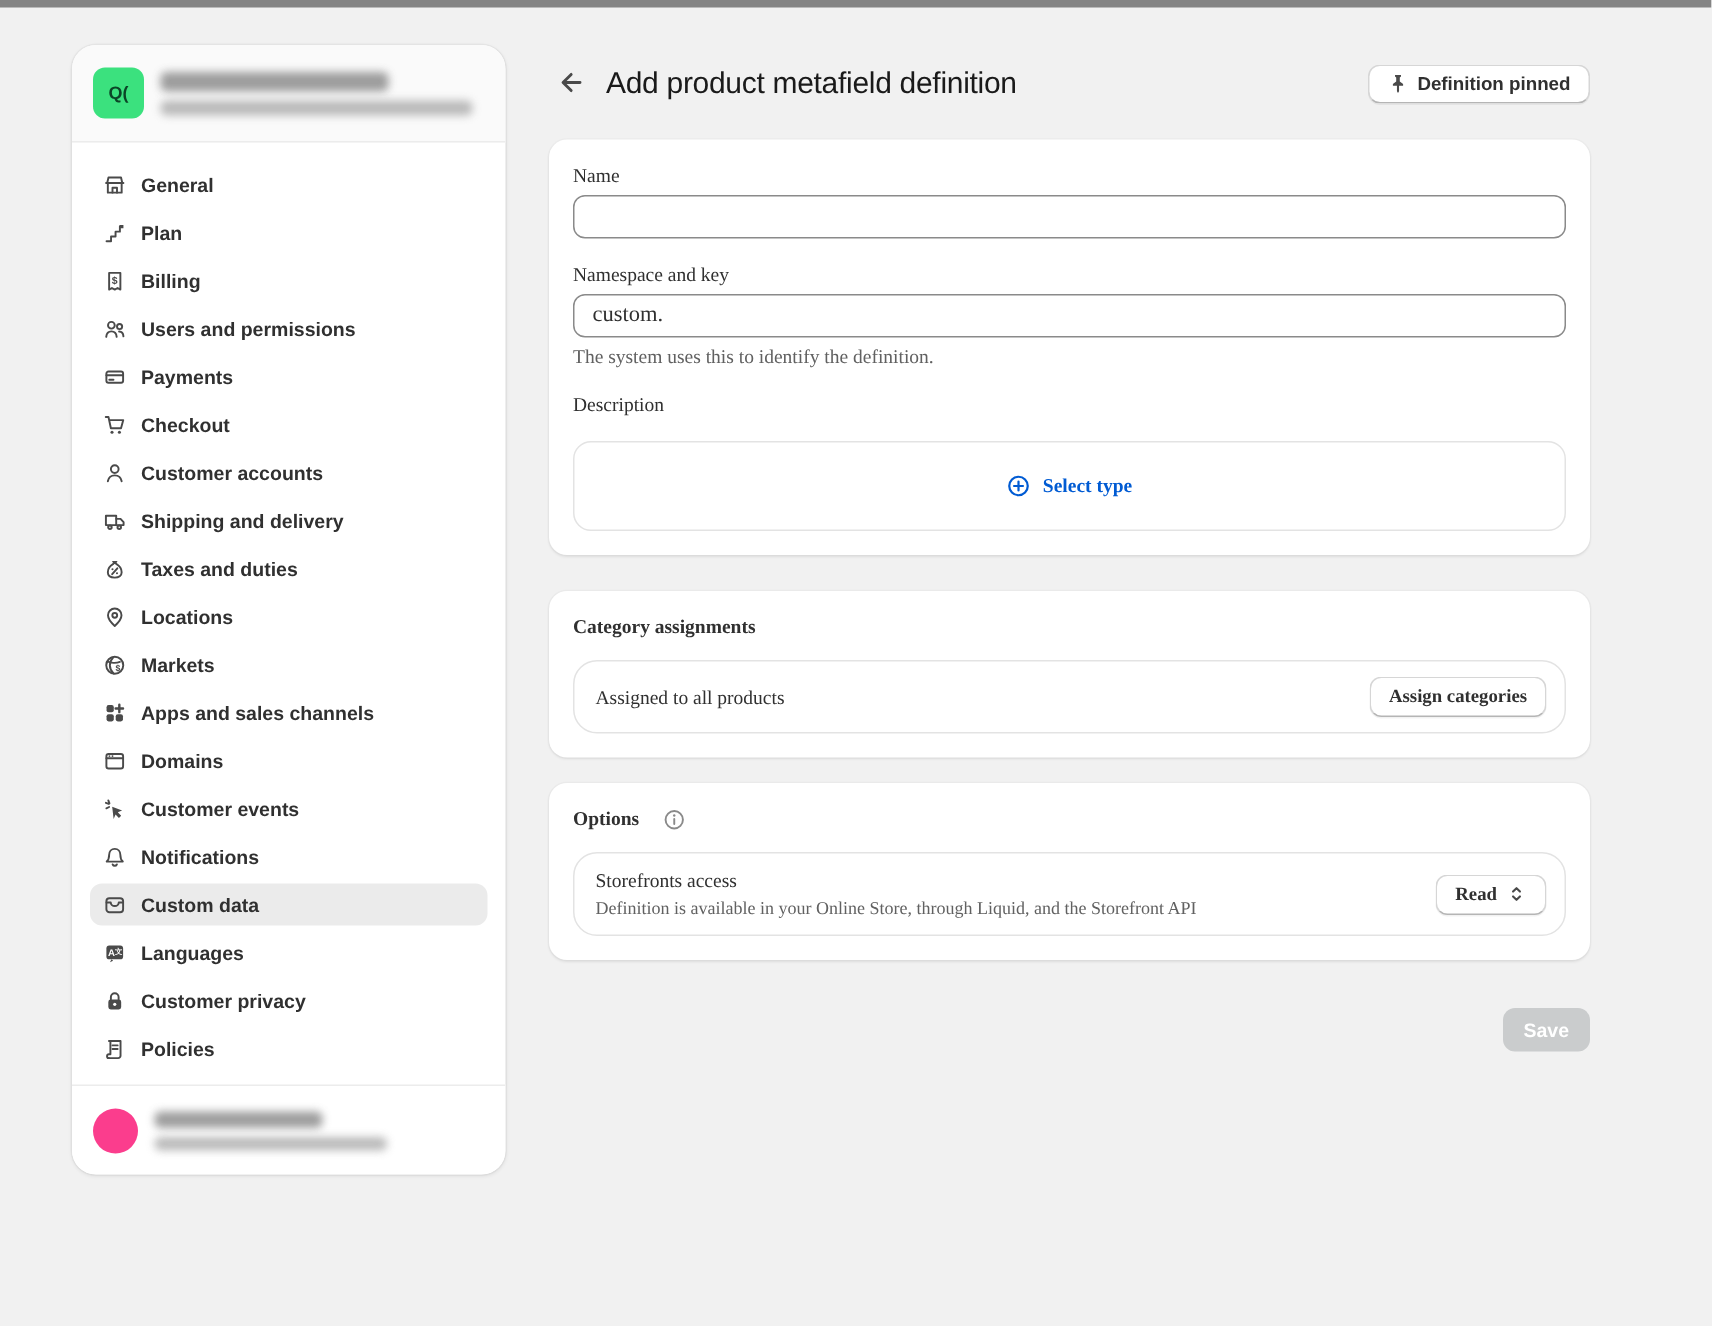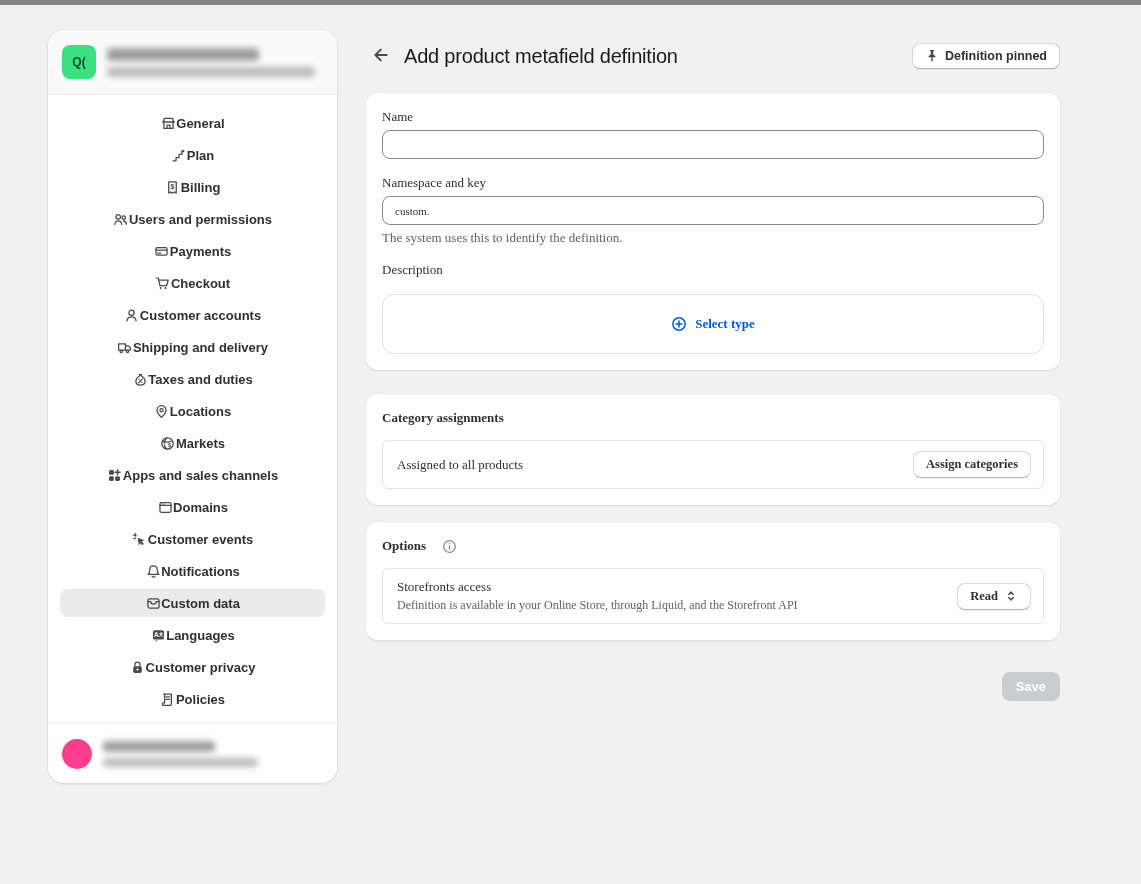--- a/index.html
+++ b/index.html
@@ -27,23 +27,23 @@
   .sb-avatar {
     width:34px; height:34px; border-radius:8px; flex:0 0 34px;
     display:flex; align-items:center; justify-content:center;
     font-size:12px; font-weight:bold; color:#0b4527;
   }
   .redact { filter:blur(3px); border-radius:4px; }
   .r-name  { width:152px; height:13px; background:#8d8d8d; opacity:.85; }
   .r-email { width:208px; height:10px; background:#b3b3b3; opacity:.9; margin-top:6px; }
   .sb-nav { padding:14px 12px 0 12px; }
   .nav-item {
-    display:flex; align-items:center; 
+    display:flex; align-items:center; gap:10px;
     height:28px; padding:0 8px; margin-bottom:4px; border-radius:8px;
-    font-size:13px; font-weight:bold; color:#303030; cursor:pointer;justify-content:center;
+    font-size:13px; font-weight:bold; color:#303030; cursor:pointer;
   }
   .nav-item.active { background:#ebebeb; }
   .nav-icon { width:16px; height:16px; flex:0 0 16px; color:#4a4a4a; display:flex; align-items:center; justify-content:center; }
   .nav-icon svg { width:15px; height:15px; }
   .sb-footer {
     position:absolute; bottom:0; left:0; right:0; height:60px;
     border-top:1px solid #ececec; display:flex; align-items:center; gap:11px; padding:0 14px;
     background:#fff;
   }
   .sb-user-avatar { width:30px; height:30px; border-radius:50%; flex:0 0 30px; }
@@ -75,21 +75,21 @@
   }
   .card-1 { margin-top:19px; }
   .card-2 { margin-top:24px; }
   .card-3 { margin-top:17px; }
 
   .field { margin-bottom:16px; }
   .field:last-child { margin-bottom:0; }
   .field-label { font-size:13px; color:#303030; margin-bottom:5px; display:block; }
   .text-input {
     width:100%; height:29px; border:1px solid #8a8a8a; border-radius:8px;
-    padding:0 12px; font-family:inherit; font-size:11px; color:#303030; background:#fff;
+    padding:0 12px; font-family:inherit; font-size:15px; color:#303030; background:#fff;
     outline:none;
   }
   .input-wrap { position:relative; }
   .char-counter {
     position:absolute; right:12px; top:50%; transform:translateY(-50%);
     font-size:13px; color:#616161; pointer-events:none;
   }
   .help-text { font-size:13px; color:#616161; margin-top:5px; }
 
   .select-type {
@@ -99,21 +99,21 @@
     width:100%; font-family:inherit;
   }
   .select-type svg { width:16px; height:16px; }
 
   .card-title { font-size:13px; font-weight:bold; color:#303030; }
   .card-title-row { display:flex; align-items:center; gap:16px; }
   .info-icon { color:#8a8a8a; display:flex; }
   .info-icon svg { width:15px; height:15px; }
 
   .inner-row {
-    margin-top:14px; border:1px solid #e3e3e3; border-radius:6px;
+    margin-top:14px; border:1px solid #e3e3e3; border-radius:16px;
     display:flex; align-items:center; padding:10px 12px 10px 14px; background:#fff;
   }
   .inner-row .row-text { font-size:13px; color:#303030; }
   .row-title { font-size:13px; color:#303030; }
   .row-desc { font-size:12px; color:#616161; margin-top:3px; }
 
   .save-row { margin-top:32px; display:flex; justify-content:flex-end; }
   .save-btn {
     background:#cacccd; color:#fff; border:none; border-radius:8px;
     padding:7px 14px; font-family:inherit; font-size:13px; font-weight:bold; cursor:default;

